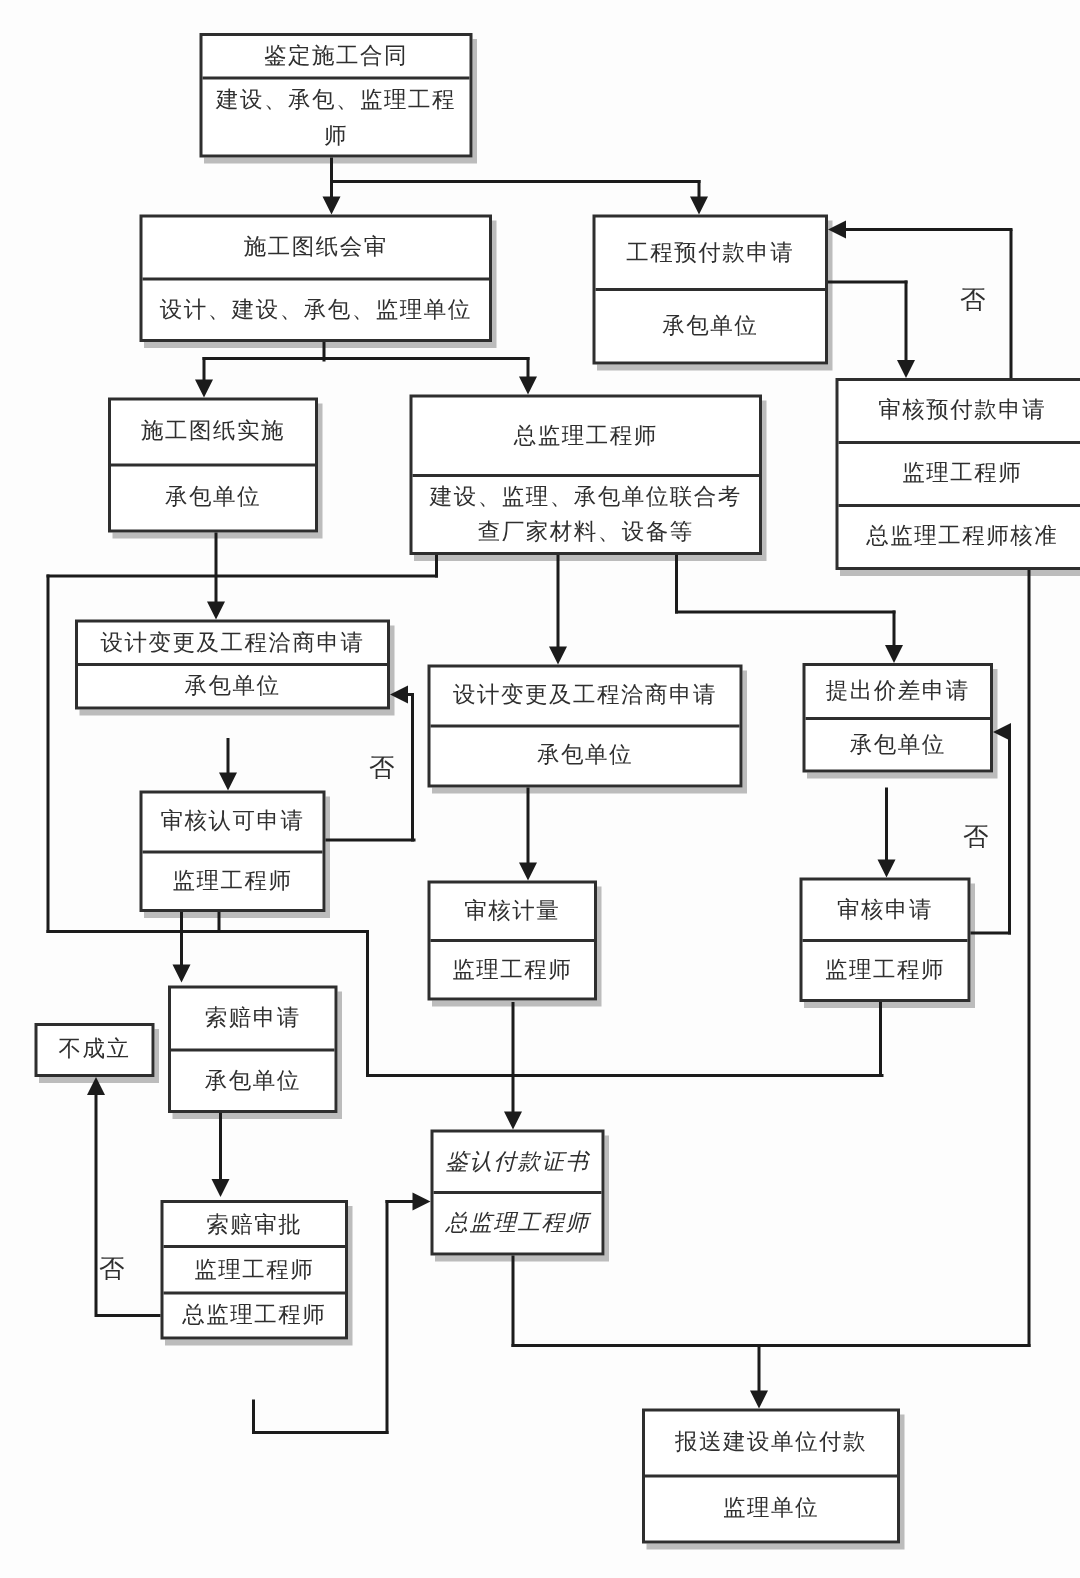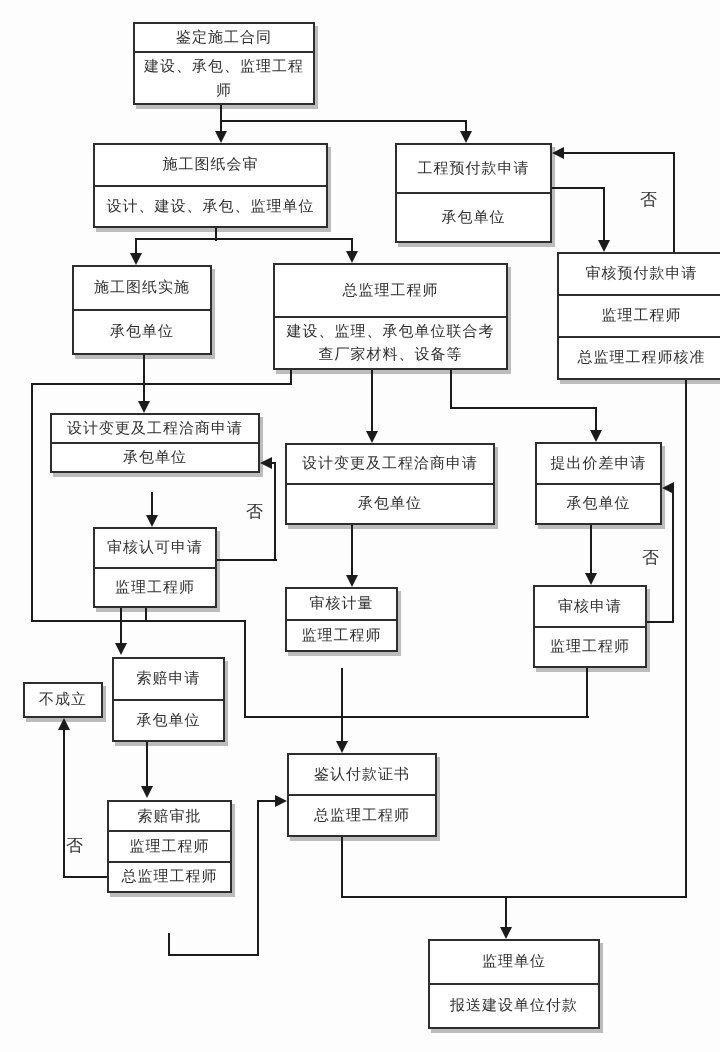--- a/index.html
+++ b/index.html
@@ -73,58 +73,58 @@
   <div class="node" style="left:93px;top:527px;width:124px;height:81px;">
     <div class="row">审核认可申请</div>
     <div class="row">监理工程师</div>
   </div>
 
   <div class="node" style="left:285px;top:443px;width:210px;height:82px;">
     <div class="row">设计变更及工程洽商申请</div>
     <div class="row">承包单位</div>
   </div>
 
-  <div class="node" style="left:535px;top:442px;width:127px;height:83px;">
+  <div class="node" style="left:535px;top:442px;width:127px;height:73px;">
     <div class="row">提出价差申请</div>
     <div class="row">承包单位</div>
   </div>
 
-  <div class="node" style="left:285px;top:587px;width:113px;height:65px;">
+  <div class="node" style="left:285px;top:587px;width:113px;height:80px;">
     <div class="row">审核计量</div>
     <div class="row">监理工程师</div>
   </div>
 
   <div class="node" style="left:533px;top:585px;width:114px;height:83px;">
     <div class="row">审核申请</div>
     <div class="row">监理工程师</div>
   </div>
 
   <div class="node" style="left:23px;top:682px;width:80px;height:36px;">
     <div class="row">不成立</div>
   </div>
 
   <div class="node" style="left:112px;top:657px;width:113px;height:85px;">
     <div class="row">索赔申请</div>
     <div class="row">承包单位</div>
   </div>
 
-  <div class="node" style="left:287px;top:753px;width:150px;height:84px;">
+  <div class="node" style="left:287px;top:753px;width:116px;height:84px;font-style:italic;">
     <div class="row">鉴认付款证书</div>
     <div class="row">总监理工程师</div>
   </div>
 
   <div class="node" style="left:107px;top:800px;width:125px;height:93px;">
     <div class="row">索赔审批</div>
     <div class="row">监理工程师</div>
     <div class="row">总监理工程师</div>
   </div>
 
   <div class="node" style="left:428px;top:939px;width:172px;height:90px;">
+    <div class="row">报送建设单位付款</div>
     <div class="row">监理单位</div>
-    <div class="row">报送建设单位付款</div>
   </div>
 
   <div>
 
     <div class="v" style="left:220px;top:105px;height:28px;"></div>
     <div class="a a-down" style="left:215px;top:131px;"></div>
     <div class="h" style="left:220px;top:120px;width:247px;"></div>
     <div class="v" style="left:465px;top:120px;height:14px;"></div>
     <div class="a a-down" style="left:460px;top:131px;"></div>
 

